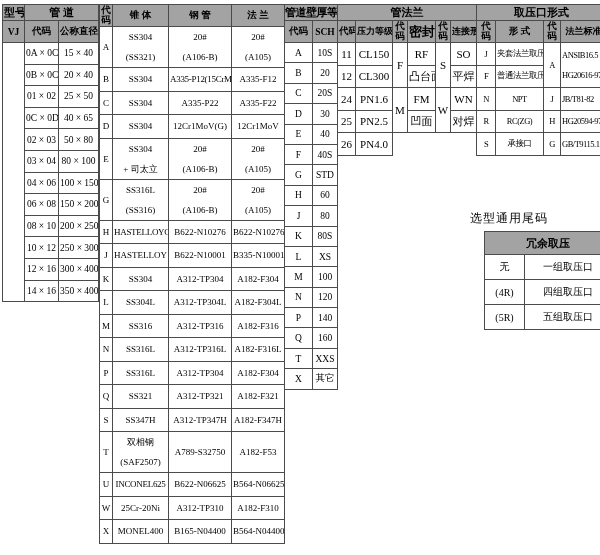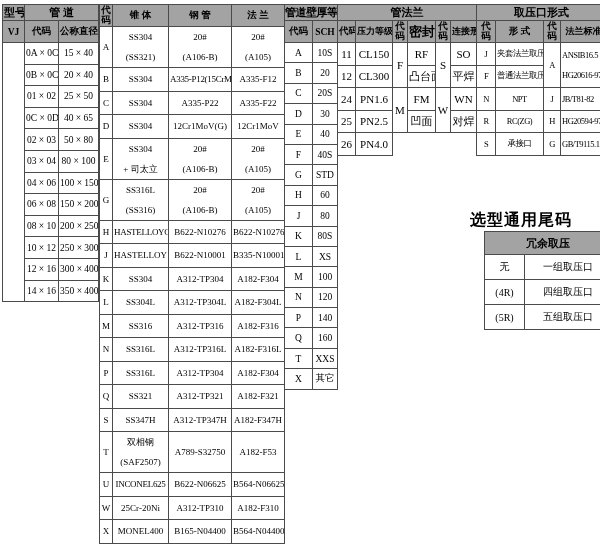--- a/index.html
+++ b/index.html
@@ -32,21 +32,21 @@
   #t-sch tbody td{height:19.4px;}
   #t-flg{left:337px;top:4px;width:139px;}
   #t-flg tbody td{height:21.5px;font-size:11px;}
   #t-tap{left:476px;top:4px;width:130px;}
   #t-tap tbody td{height:21.5px;font-size:8.5px;letter-spacing:-0.5px;}
   #t-suf{left:484px;top:231px;width:127px;}
   #t-suf thead th{height:22px;font-size:11px;}
   #t-suf tbody td{height:24px;font-size:10px;}
   #suffix-title{
     position:absolute;left:470px;top:210px;
-    font-size:16px;font-weight:bold;letter-spacing:1px;
+    font-size:12px;font-weight:normal;letter-spacing:1px;
   }
 </style>
 </head>
 <body>
 
 <table id="t-pipe">
   <colgroup>
       <col style="width:22px">
       <col style="width:34px">
       <col style="width:40px">

